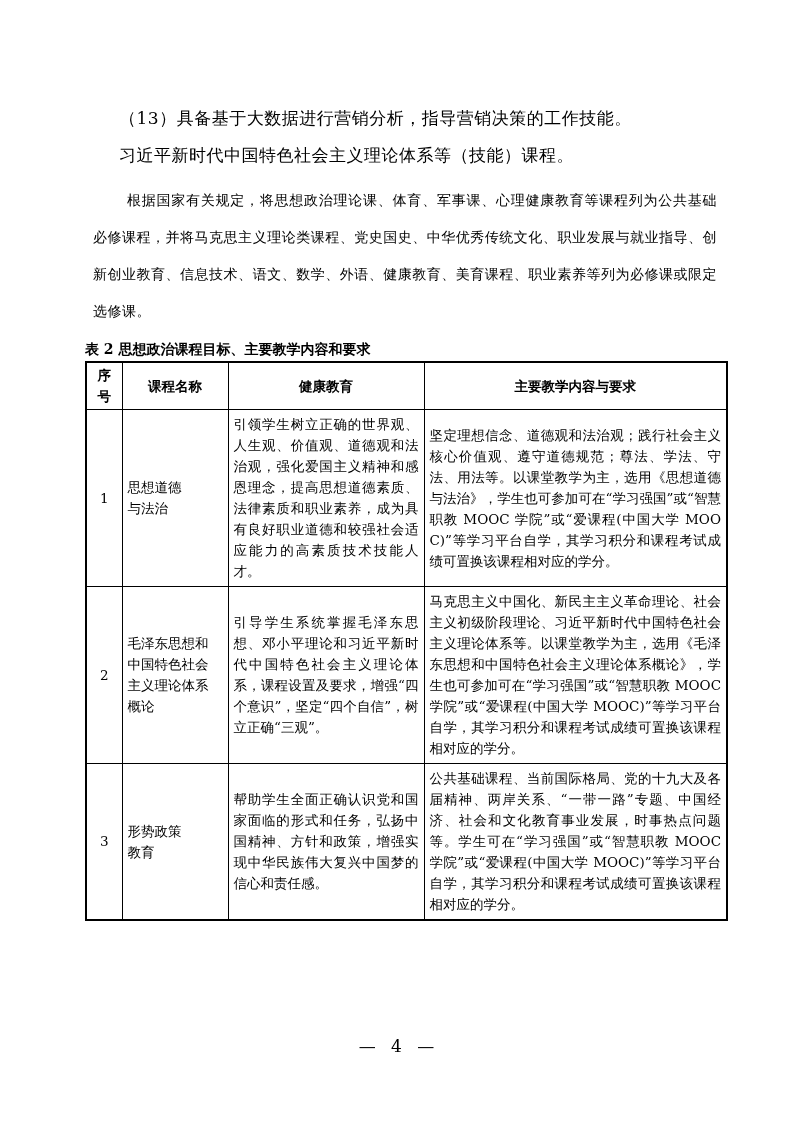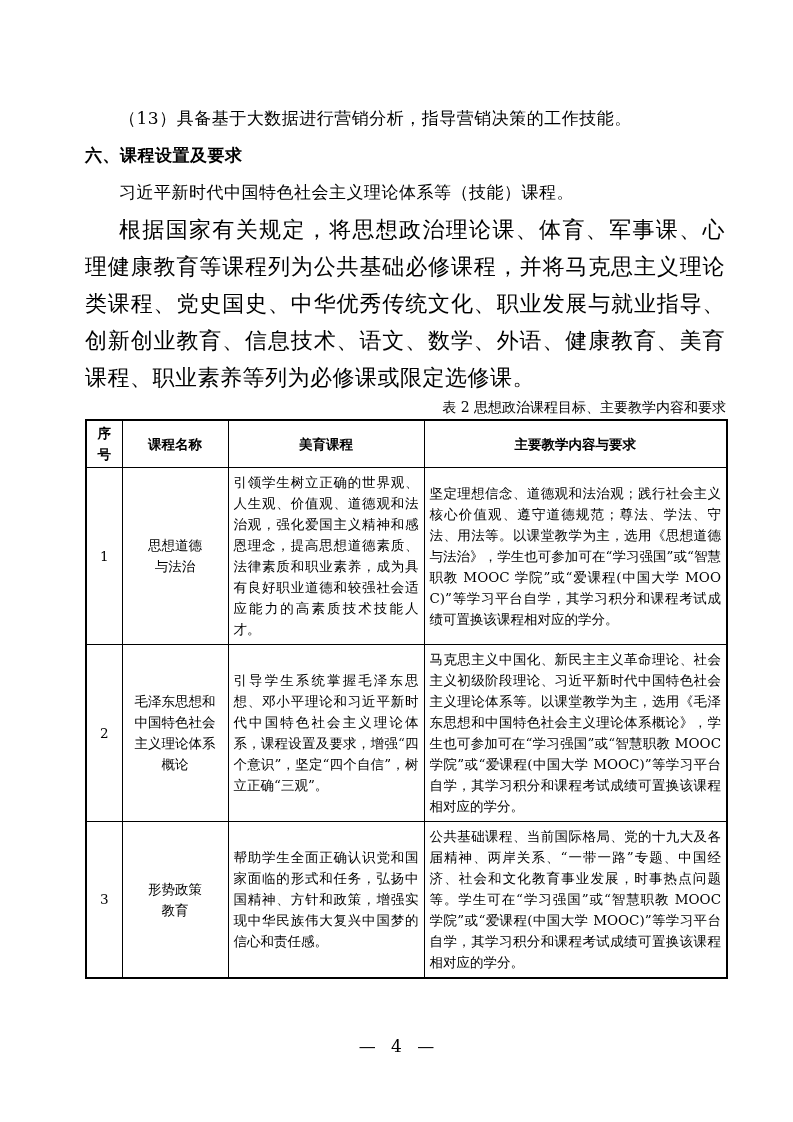--- a/index.html
+++ b/index.html
@@ -30,34 +30,34 @@
     line-height: 37px;
     letter-spacing: 0.5px;
   }
   .indent {
     text-indent: 34px;
   }
   .bold {
     font-weight: bold;
   }
   .para {
-    margin: 0;
-    font-size: 22px;
+    margin: 8px;
+    font-size: 14px;
     line-height: 37px;
     letter-spacing: 0.5px;
     text-align: justify;
     text-indent: 34px;
   }
   .table-caption {
     margin: 0;
     padding-top: 2px;
     width: 641px;
-    text-align: right;
+    text-align: left;
     font-size: 14px;
-    font-weight: normal;
+    font-weight: bold;
     line-height: 18px;
   }
   table.course-table {
     margin-top: 3px;
     width: 641px;
     border-collapse: collapse;
     table-layout: fixed;
     border: 2px solid #000;
   }
   table.course-table th,
@@ -73,21 +73,20 @@
     font-weight: bold;
     text-align: center;
     padding: 2px 2px;
   }
   th.col-no, td.cell-no {
     text-align: center;
     white-space: pre-line;
     padding: 2px 1px;
   }
   td.cell-name {
-    text-align: center;
     white-space: pre-line;
     padding: 2px 2px;
   }
   td.cell-goal, td.cell-req {
     text-align: justify;
   }
   .footer {
     position: absolute;
     top: 1034px;
     left: 0;
@@ -99,42 +98,41 @@
   }
 </style>
 </head>
 <body>
 
 <div class="page">
   <div class="content">
 
     <p class="line indent">（13）具备基于大数据进行营销分析，指导营销决策的工作技能。</p>
 
-    <p class="line bold">六、课程设置及要求</p>
 
     <p class="line indent">习近平新时代中国特色社会主义理论体系等（技能）课程。</p>
 
 
     <p class="para">根据国家有关规定，将思想政治理论课、体育、军事课、心理健康教育等课程列为公共基础必修课程，并将马克思主义理论类课程、党史国史、中华优秀传统文化、职业发展与就业指导、创新创业教育、信息技术、语文、数学、外语、健康教育、美育课程、职业素养等列为必修课或限定选修课。</p>
 
     <p class="table-caption">表 2  思想政治课程目标、主要教学内容和要求</p>
 
     <table class="course-table">
       <colgroup>
         <col style="width:36px">
         <col style="width:106px">
         <col style="width:196px">
         <col style="width:303px">
       </colgroup>
       <thead>
         <tr style="height:38px;">
           <th class="col-no">序
 号</th>
           <th>课程名称</th>
-          <th>美育课程</th>
+          <th>健康教育</th>
           <th>主要教学内容与要求</th>
         </tr>
       </thead>
       <tbody>
         <tr style="height:176px;">
           <td class="cell-no">1</td>
           <td class="cell-name">思想道德
 与法治</td>
           <td class="cell-goal">引领学生树立正确的世界观、人生观、价值观、道德观和法治观，强化爱国主义精神和感恩理念，提高思想道德素质、法律素质和职业素养，成为具有良好职业道德和较强社会适应能力的高素质技术技能人才。</td>
           <td class="cell-req">坚定理想信念、道德观和法治观；践行社会主义核心价值观、遵守道德规范；尊法、学法、守法、用法等。以课堂教学为主，选用《思想道德与法治》，学生也可参加可在“学习强国”或“智慧职教 MOOC 学院”或“爱课程(中国大学 MOOC)”等学习平台自学，其学习积分和课程考试成绩可置换该课程相对应的学分。</td>

